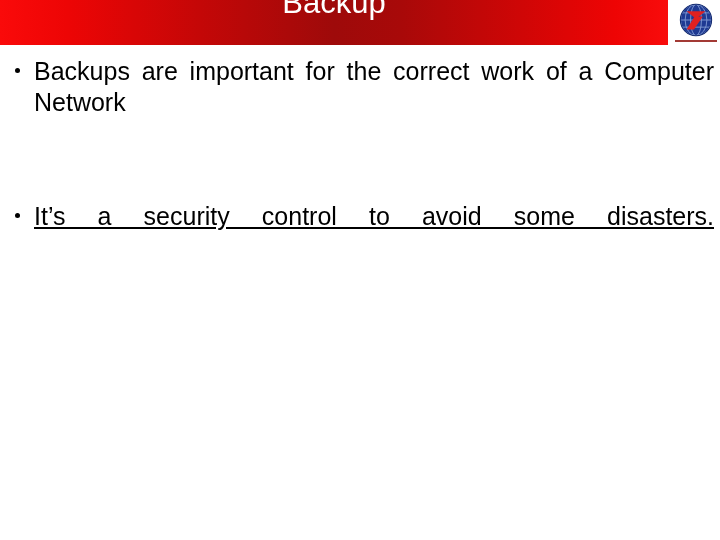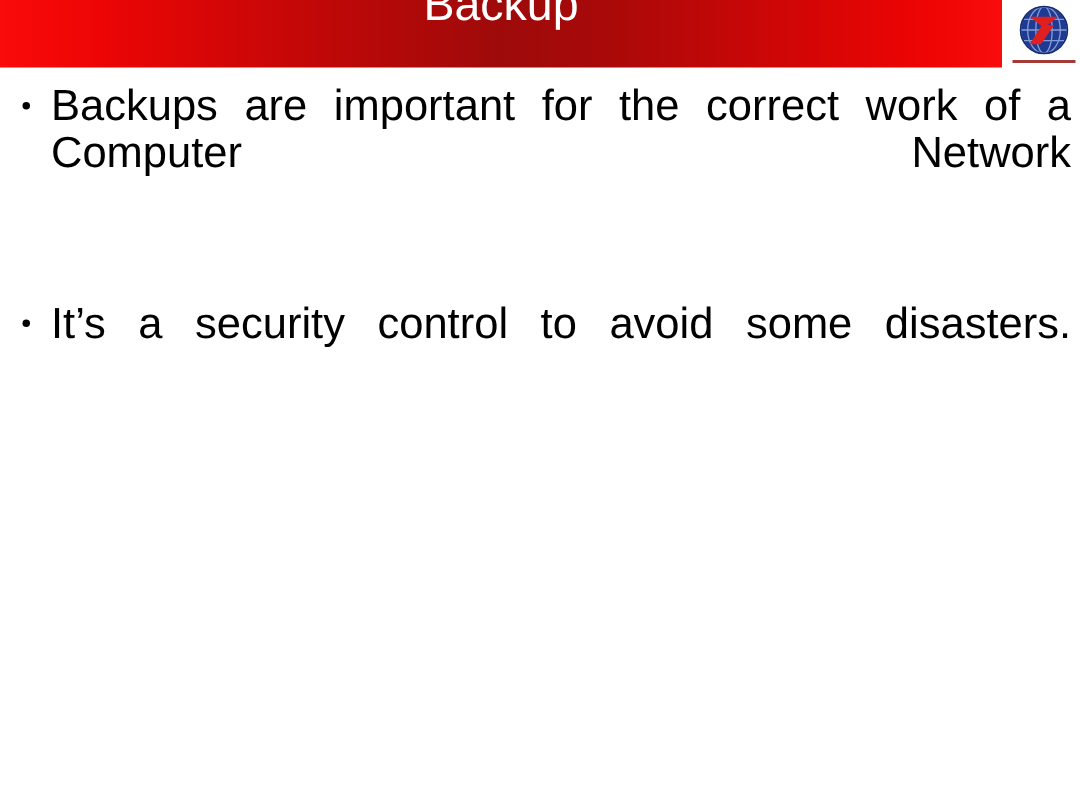--- a/index.html
+++ b/index.html
@@ -92,21 +92,21 @@
     position: absolute;
     top: 56px;
     left: 8px;
     width: 706px;
     height: 470px;
   }
   .bullet {
     position: relative;
     padding-left: 26px;
     margin: 0 0 38px 0;
-    font-size: 29px;
+    font-size: 25px;
     line-height: 31px;
     color: #000000;
     text-align: justify;
     text-justify: inter-word;
   }
   .bullet:last-child {
     margin-bottom: 0;
   }
   .bullet .dot {
     position: absolute;
@@ -120,21 +120,21 @@
   .bullet .btext {
     display: block;
   }
   
   .bullet .btext::after {
     content: "";
     display: inline-block;
     width: 100%;
   }
   .bullet.b1 { margin-bottom: 52px; }
-  .bullet.b2 { margin-bottom: 52px; }
+  .bullet.b2 { margin-bottom: 52px; text-decoration: underline; }
 </style>
 </head>
 <body>
 
 <div class="slide">
 
   <div class="header">
     <div class="header-bar"></div>
     <div class="header-title">Backup</div>
   </div>

